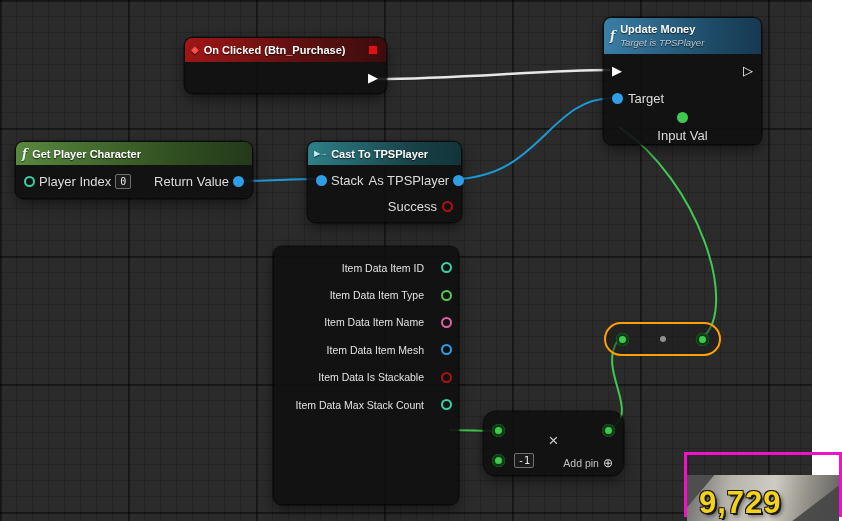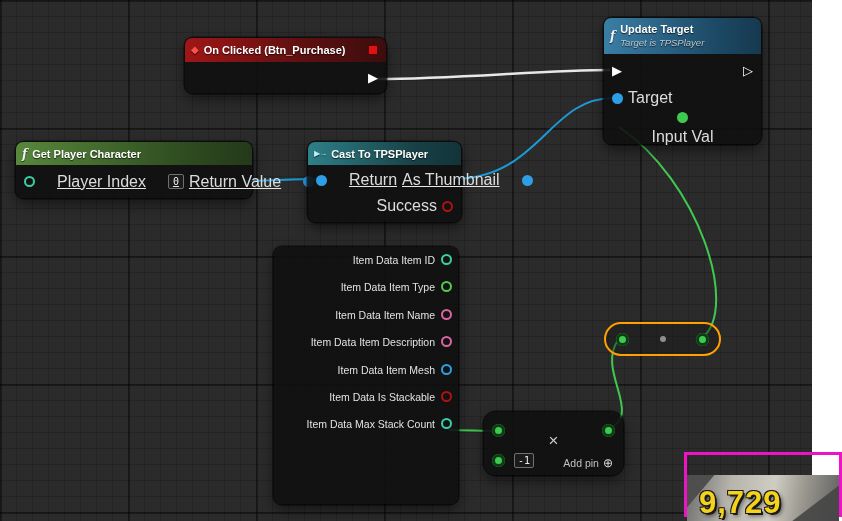--- a/index.html
+++ b/index.html
@@ -43,39 +43,39 @@
   .hstack { display:flex; flex-direction:column; line-height:1.25; }
   .ev-icon { color:#ff5050; font-size:10px; line-height:1; }
   .fn-icon { font-family:"DejaVu Serif", serif; font-style:italic; font-weight:bold; font-size:12px; color:#f2f2f2; line-height:1; }
   .cast-icon { font-size:8px; color:#bfeef6; letter-spacing:-1px; white-space:nowrap; }
   .delegate { width:10px; height:10px; background:#dd1212; border:1px solid #550202; margin-left:auto; flex:none; }
 
   .body { border-radius:0 0 7px 7px; }
   .row { display:flex; align-items:center; gap:5px; padding:0 8px; }
   .spread { justify-content:space-between; }
   .rright { justify-content:flex-end; }
-  .grp { display:flex; align-items:center; gap:22px;text-decoration:underline; }
-  .lbl { font-size:16px; color:#dcdcdc; white-space:nowrap; }
+  .grp { display:flex; align-items:center; gap:4px; }
+  .lbl { font-size:13px; color:#dcdcdc; white-space:nowrap; }
 
   .pin { width:11px; height:11px; border-radius:50%; border:2.5px solid #888; flex:none; background:transparent; }
   .p-blue    { border-color:#2e9fe6; }  .p-blue.filled    { background:#2e9fe6; }
   .p-green   { border-color:#3fc94f; }  .p-green.filled   { background:#3fc94f; }
   .p-seafoam { border-color:#39d0a4; }
   .p-red     { border-color:#b01111; }
 
   .exec { font-size:13px; color:#fff; line-height:1; flex:none; }
 
   .valbox {
     min-width:16px; height:15px; padding:0 3px; border:1px solid #707070;
     background:#1b1b1b; color:#eee; font:10px "DejaVu Sans Mono", monospace;
     display:inline-flex; align-items:center; justify-content:center; border-radius:2px; flex:none;
   }
 
   
-  .brow { display:flex; align-items:flex-start; justify-content:flex-end; gap:6px; height:27.4px; padding-right:6px; }
+  .brow { display:flex; align-items:center; justify-content:flex-end; gap:17px; height:27.4px; padding-right:6px; }
   .blabel { font-size:10.5px; color:#e2e2e2; white-space:nowrap; }
 
   
   .op-node { position:absolute; left:484px; top:412px; width:139px; height:63px; border-radius:12px;
              background:rgba(16,16,17,0.92); box-shadow:0 0 0 1.5px rgba(0,0,0,0.65), 0 6px 14px rgba(0,0,0,0.5); }
   .pin-ring { position:absolute; width:13px; height:13px; border-radius:50%; background:#3fc94f;
               box-shadow:inset 0 0 0 3px #0e3a15; }
   .op-sym { position:absolute; left:50%; top:20px; transform:translateX(-50%); font-size:17px; color:#c9c9c9; line-height:1; }
   .addpin { position:absolute; right:10px; bottom:5px; font-size:10.5px; color:#c0c0c0; display:flex; align-items:center; gap:4px; }
   .addpin-icon { font-size:12px; color:#d8d8d8; }
@@ -126,21 +126,21 @@
         <div class="row rright" style="height:31px;">
           <span class="exec">▶</span>
         </div>
       </div>
     </div>
 
     <div class="node" style="left:604px; top:18px; width:157px;">
       <div class="hdr hdr-blue hdr2">
         <span class="fn-icon">f</span>
         <div class="hstack">
-          <span class="ttl">Update Target</span>
+          <span class="ttl">Update Money</span>
           <span class="sub">Target is TPSPlayer</span>
         </div>
       </div>
       <div class="body" style="padding:2px 0 4px;">
         <div class="row spread" style="height:28px;">
           <span class="exec">▶</span>
           <span class="exec">▷</span>
         </div>
         <div class="row" style="height:28px;">
           <span class="pin p-blue filled"></span>
@@ -175,24 +175,24 @@
 
     <div class="node" style="left:308px; top:142px; width:153px;">
       <div class="hdr hdr-teal" style="height:23px;">
         <span class="cast-icon">▶→</span>
         <span class="ttl">Cast To TPSPlayer</span>
       </div>
       <div class="body" style="padding:2px 0 3px;">
         <div class="row spread" style="height:26px;">
           <span class="grp">
             <span class="pin p-blue filled"></span>
-            <span class="lbl">Return</span>
-          </span>
-          <span class="grp">
-            <span class="lbl">As Thumbnail</span>
+            <span class="lbl">Stack</span>
+          </span>
+          <span class="grp">
+            <span class="lbl">As TPSPlayer</span>
             <span class="pin p-blue filled"></span>
           </span>
         </div>
         <div class="row rright" style="height:26px;">
           <span class="lbl">Success</span>
           <span class="pin p-red"></span>
         </div>
       </div>
     </div>
 
@@ -200,24 +200,20 @@
       <div class="brow">
         <span class="blabel">Item Data Item ID</span>
         <span class="pin" style="border-color: rgb(57, 208, 164);"></span>
       </div>
       <div class="brow">
         <span class="blabel">Item Data Item Type</span>
         <span class="pin" style="border-color: rgb(87, 200, 76);"></span>
       </div>
       <div class="brow">
         <span class="blabel">Item Data Item Name</span>
-        <span class="pin" style="border-color: rgb(222, 100, 161);"></span>
-      </div>
-      <div class="brow">
-        <span class="blabel">Item Data Item Description</span>
         <span class="pin" style="border-color: rgb(222, 100, 161);"></span>
       </div>
       <div class="brow">
         <span class="blabel">Item Data Item Mesh</span>
         <span class="pin" style="border-color: rgb(46, 159, 230);"></span>
       </div>
       <div class="brow">
         <span class="blabel">Item Data Is Stackable</span>
         <span class="pin" style="border-color: rgb(176, 17, 17);"></span>
       </div>

